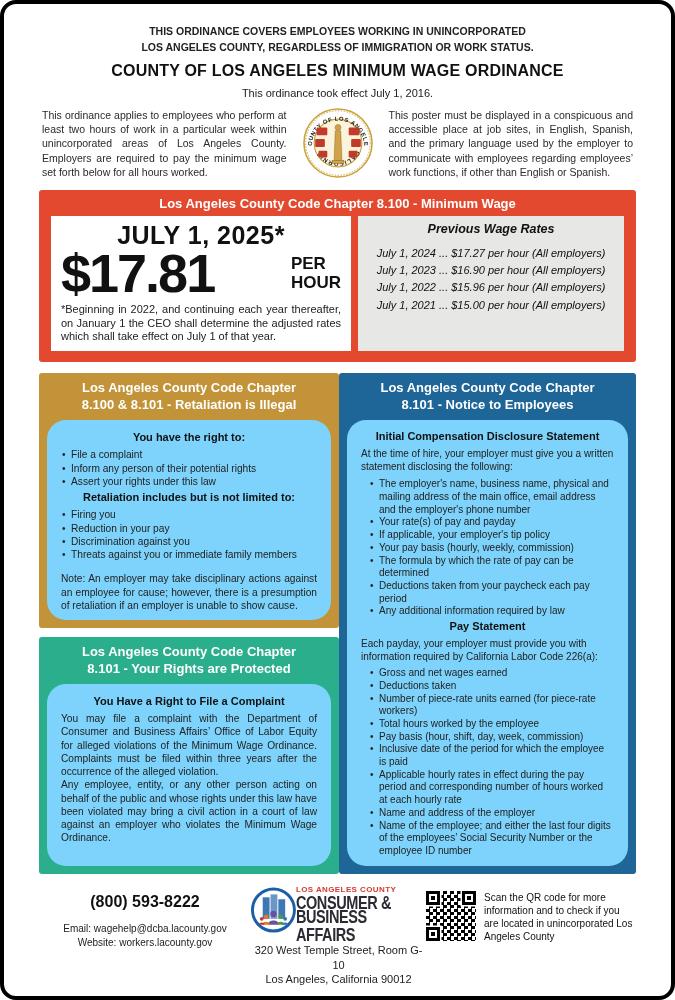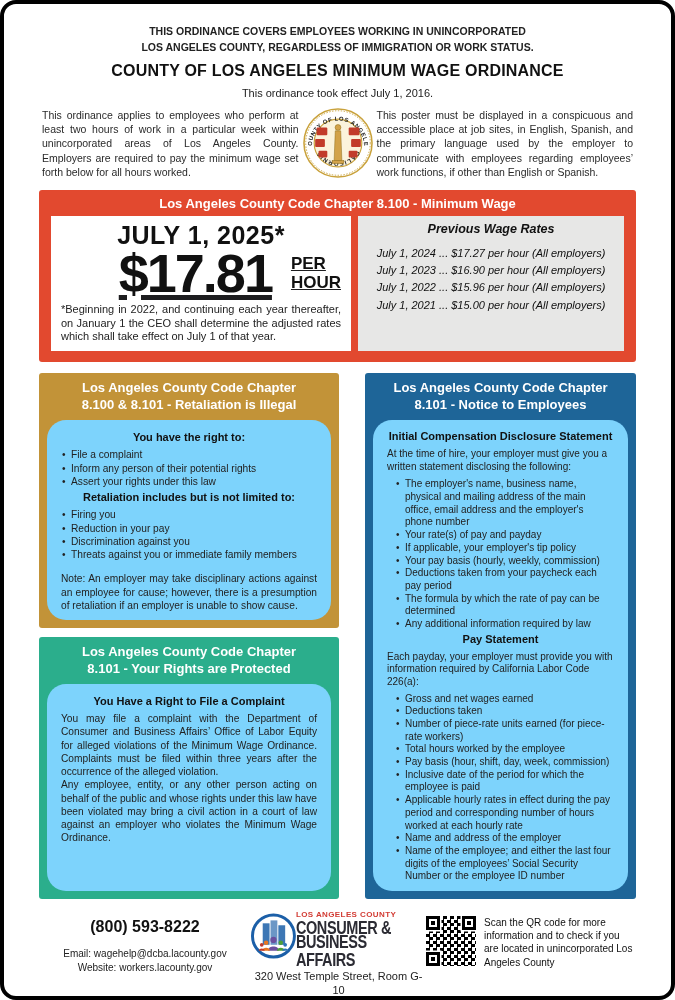--- a/index.html
+++ b/index.html
@@ -7,38 +7,38 @@
   body { font-family: "Liberation Sans", sans-serif; color:#1d1d1f; }
   .poster{
     position:relative; width:675px; height:1000px; margin:0 auto;
     background:#fff; border:4px solid #000000; border-radius:16px; overflow:hidden;
   }
   
   .hdr{ text-align:center; padding-top:20px; }
   .hdr .notice{ font-size:10.5px; font-weight:bold; color:#222; line-height:1.5; }
   .hdr .title{ font-size:16px; font-weight:bold; color:#111; margin-top:6px; letter-spacing:.2px; }
   .hdr .effect{ font-size:11px; margin-top:7px; color:#222; }
-  .intro{ display:flex; gap:4px; margin:9px 38px 0; align-items:flex-start; }
+  .intro{ display:flex; gap:16px; margin:9px 38px 0; align-items:flex-start; }
   .intro p{ flex:1; font-size:10.5px; line-height:1.37; text-align:justify; color:#2a2a2a; }
   .seal{ flex:none; width:70px; height:70px; }
   
   .wage{ margin:11px 35px 0; background:#E2492F; border-radius:3px; padding:0 12px 11px; }
   .wage-hd{ color:#fff; font-weight:bold; font-size:13px; text-align:center; padding:6px 0 5px; }
   .wage-body{ display:flex; gap:7px; }
   .wcard{ background:#fff; flex:1.12; padding:5px 10px 7px; text-align:center; }
   .wdate{ font-size:25px; font-weight:bold; color:#111; letter-spacing:.5px; }
-  .wamt-row{ display:flex; align-items:center; justify-content:flex-end; gap:19px; margin-top:-2px;text-decoration:underline; }
+  .wamt-row{ display:flex; align-items:center; justify-content:space-between; gap:19px; margin-top:-2px; }
   .wamt{ font-size:54px; font-weight:bold; color:#111; letter-spacing:-2px; line-height:.95; }
   .wper{ font-size:17px; font-weight:bold; color:#111; text-align:left; line-height:1.1; }
   .wfoot{ font-size:11px; text-align:justify; line-height:1.26; margin-top:3px; color:#222; }
   .gcard{ background:#E7E7E6; flex:1; font-style:italic; display:flex; flex-direction:column; text-align:center; padding:6px 8px; }
   .gtitle{ font-weight:bold; font-size:12.5px; margin-bottom:9px; color:#111; }
   .grate{ font-size:11px; line-height:1.55; white-space:nowrap; color:#111; }
   
-  .cols{ display:flex; gap:26px; margin:11px 35px 0; align-items:stretch; }
+  .cols{ display:flex; gap:0; margin:11px 35px 0; align-items:stretch; }
   .col-l{ width:300px; flex:none; display:flex; flex-direction:column; gap:9px; }
   .col-r{ flex:1; display:flex; }
   .cbox{ border-radius:3px; padding:0 8px 8px; display:flex; flex-direction:column; width:100%; }
   .cbox.gold{ background:#C29338; }
   .cbox.green{ background:#2BAE8C; }
   .cbox.blue{ background:#1E6598; }
   .cbox .bh{ color:#fff; font-weight:bold; font-size:13px; text-align:center; line-height:1.3; padding:7px 0 6px; }
   .cbox .bb{ background:#7dd3fc; flex:1; padding:8px 14px; font-size:10.2px; line-height:1.3; color:#222;border-radius:19px; }
   .cbox.green .bb{ flex:none; }
   .cbox.green{ flex:1; }
@@ -182,22 +182,22 @@
           <div>8.101 - Notice to Employees</div>
         </div>
         <div class="bb" style="font-size:10px; line-height:1.27;">
           <h4>Initial Compensation Disclosure Statement</h4>
           <p>At the time of hire, your employer must give you a written statement disclosing the following:</p>
           <ul class="indent" style="margin-top:5px;">
             <li>The employer's name, business name, physical and mailing address of the main office, email address and the employer's phone number</li>
             <li>Your rate(s) of pay and payday</li>
             <li>If applicable, your employer's tip policy</li>
             <li>Your pay basis (hourly, weekly, commission)</li>
+            <li>The formula by which the rate of pay can be determined</li>
             <li>Deductions taken from your paycheck each pay period</li>
-            <li>The formula by which the rate of pay can be determined</li>
             <li>Any additional information required by law</li>
           </ul>
           <h4 class="mt">Pay Statement</h4>
           <p>Each payday, your employer must provide you with information required by California Labor Code 226(a):</p>
           <ul class="indent" style="margin-top:4px;">
             <li>Gross and net wages earned</li>
             <li>Deductions taken</li>
             <li>Number of piece-rate units earned (for piece-rate workers)</li>
             <li>Total hours worked by the employee</li>
             <li>Pay basis (hour, shift, day, week, commission)</li>

